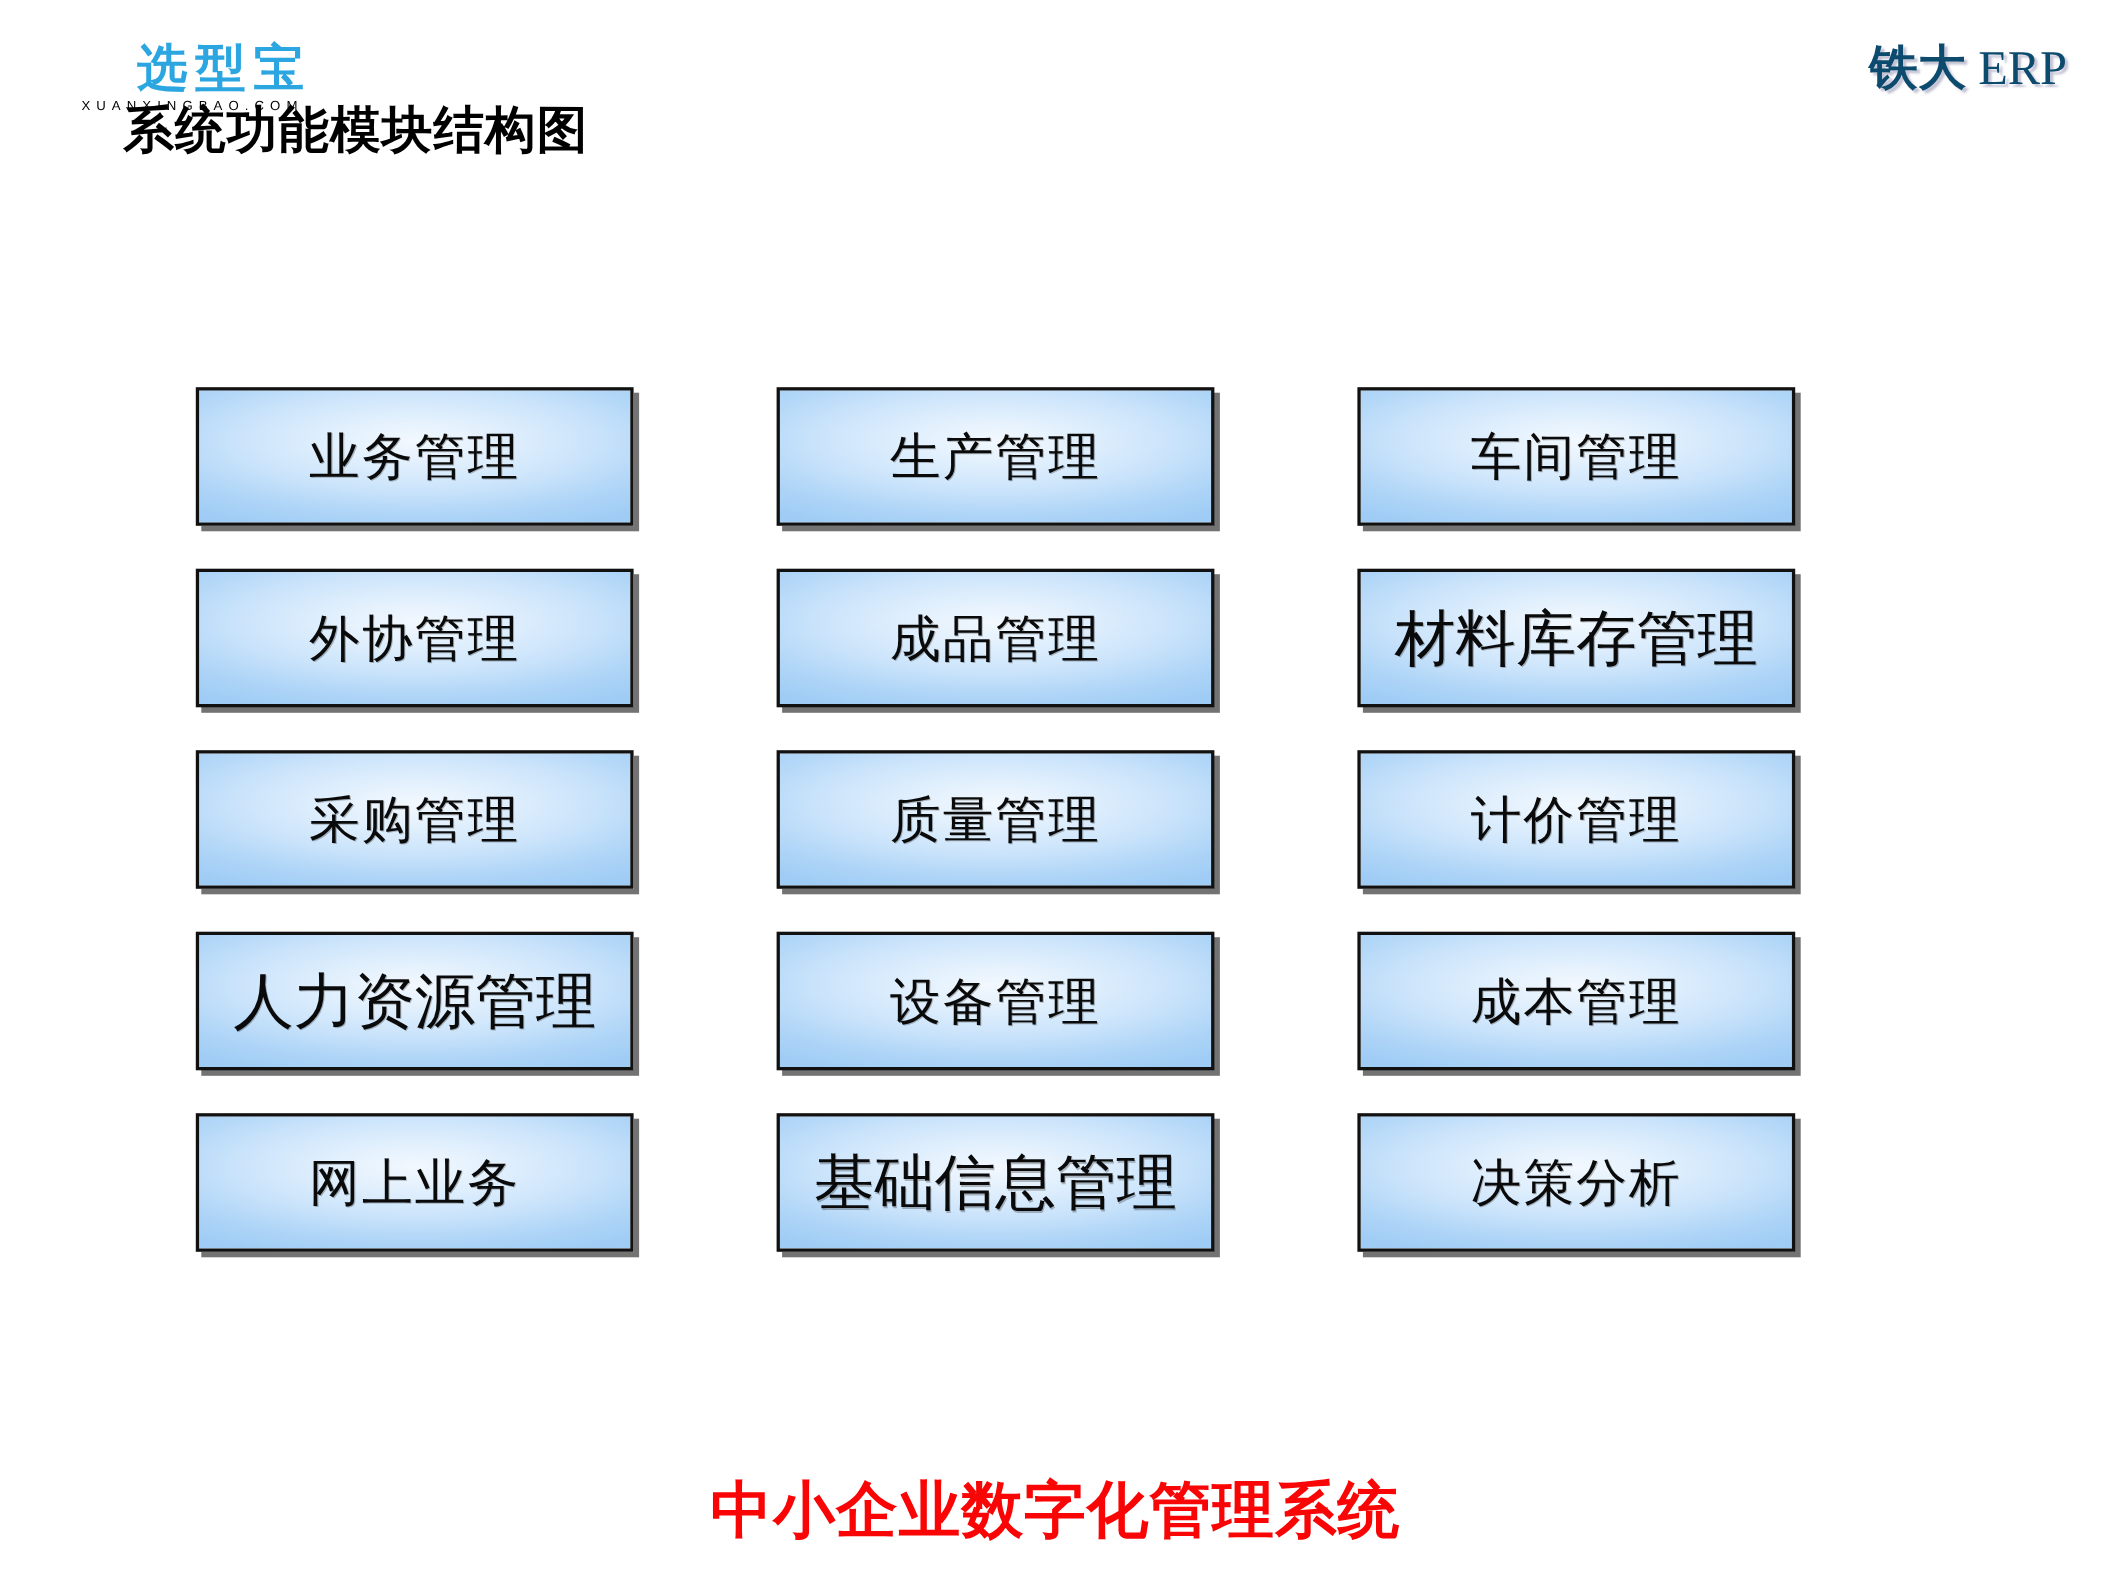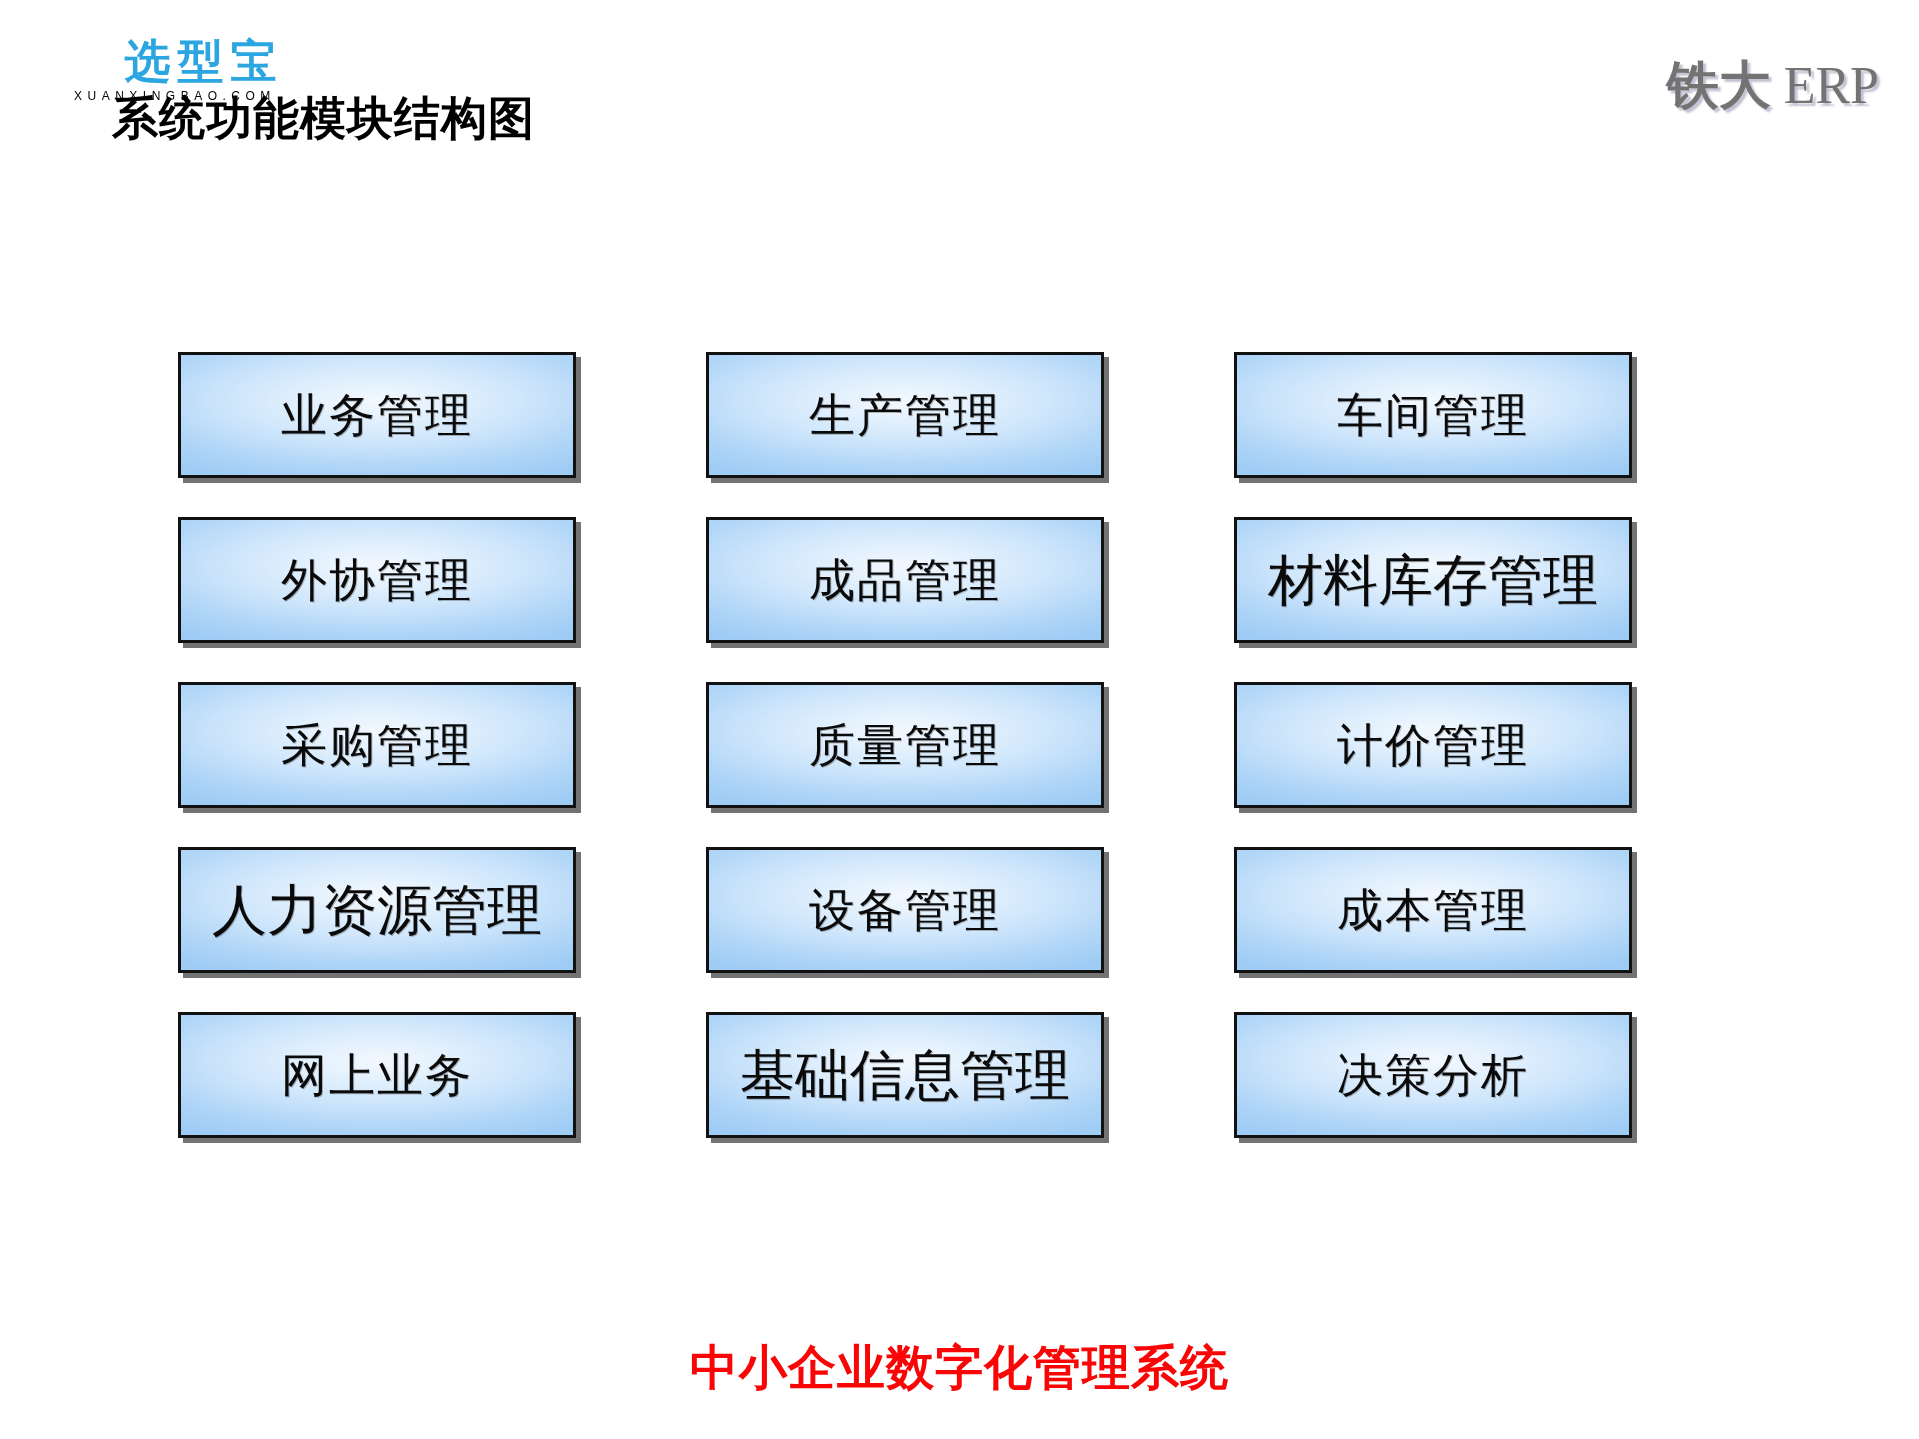--- a/index.html
+++ b/index.html
@@ -40,25 +40,25 @@
     color: #000000;
     letter-spacing: 5.5px;
     margin-top: 5px;
     white-space: nowrap;
   }
 
   
   #erp-mark {
     position: absolute;
     right: 40px;
-    top: 51px;
+    top: 32px;
     font-family: "Liberation Serif", serif;
-    font-size: 52px;
-    font-weight: 700;
-    color: #737373;
+    font-size: 44px;
+    font-weight: 700;
+    color: #0c4a6e;
     white-space: nowrap;
     text-shadow: 3px 3px 2px rgba(120,120,160,0.45);
     z-index: 1;
   }
   #erp-mark .erp-cn {
     font-family: "DejaVu Sans", sans-serif;
     font-weight: 700;
   }
   #erp-mark .erp-en {
     font-family: "Liberation Serif", serif;
@@ -123,21 +123,21 @@
   }
 
   
   #footer-tagline {
     position: absolute;
     left: 0;
     right: 0;
     top: 1336px;
     text-align: center;
     font-family: "DejaVu Sans", sans-serif;
-    font-size: 48px;
+    font-size: 56px;
     font-weight: 700;
     color: #fa0505;
     letter-spacing: 1px;
     white-space: nowrap;
   }
 </style>
 </head>
 <body>
 
 <div id="brand-logo">

